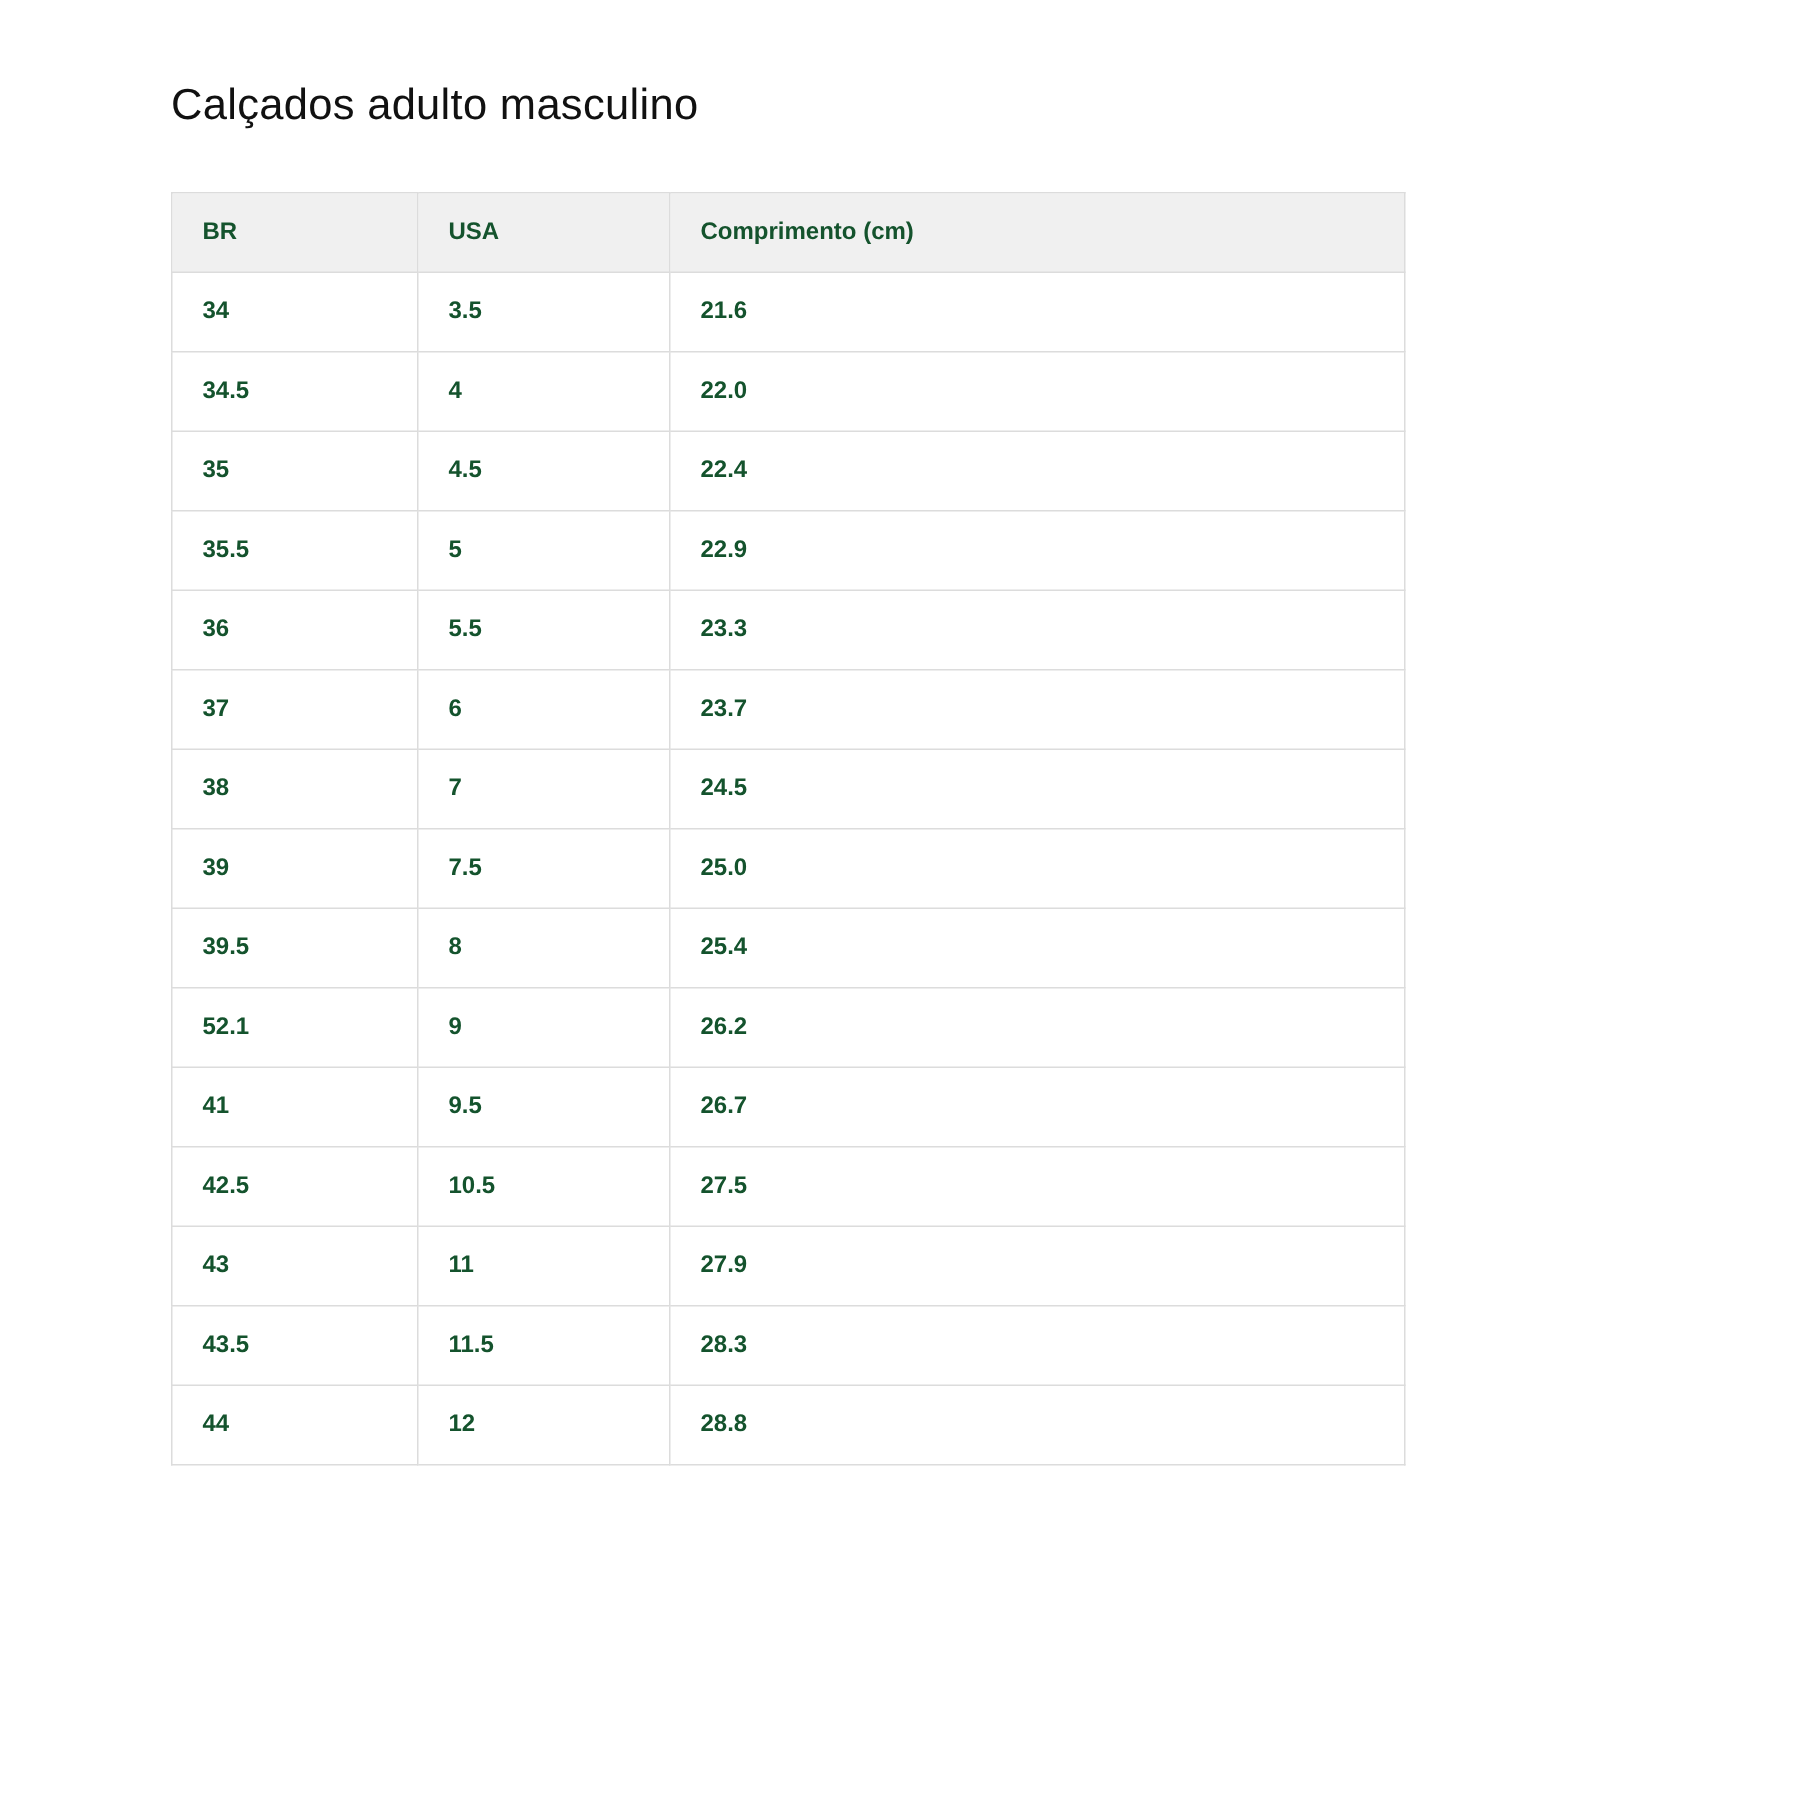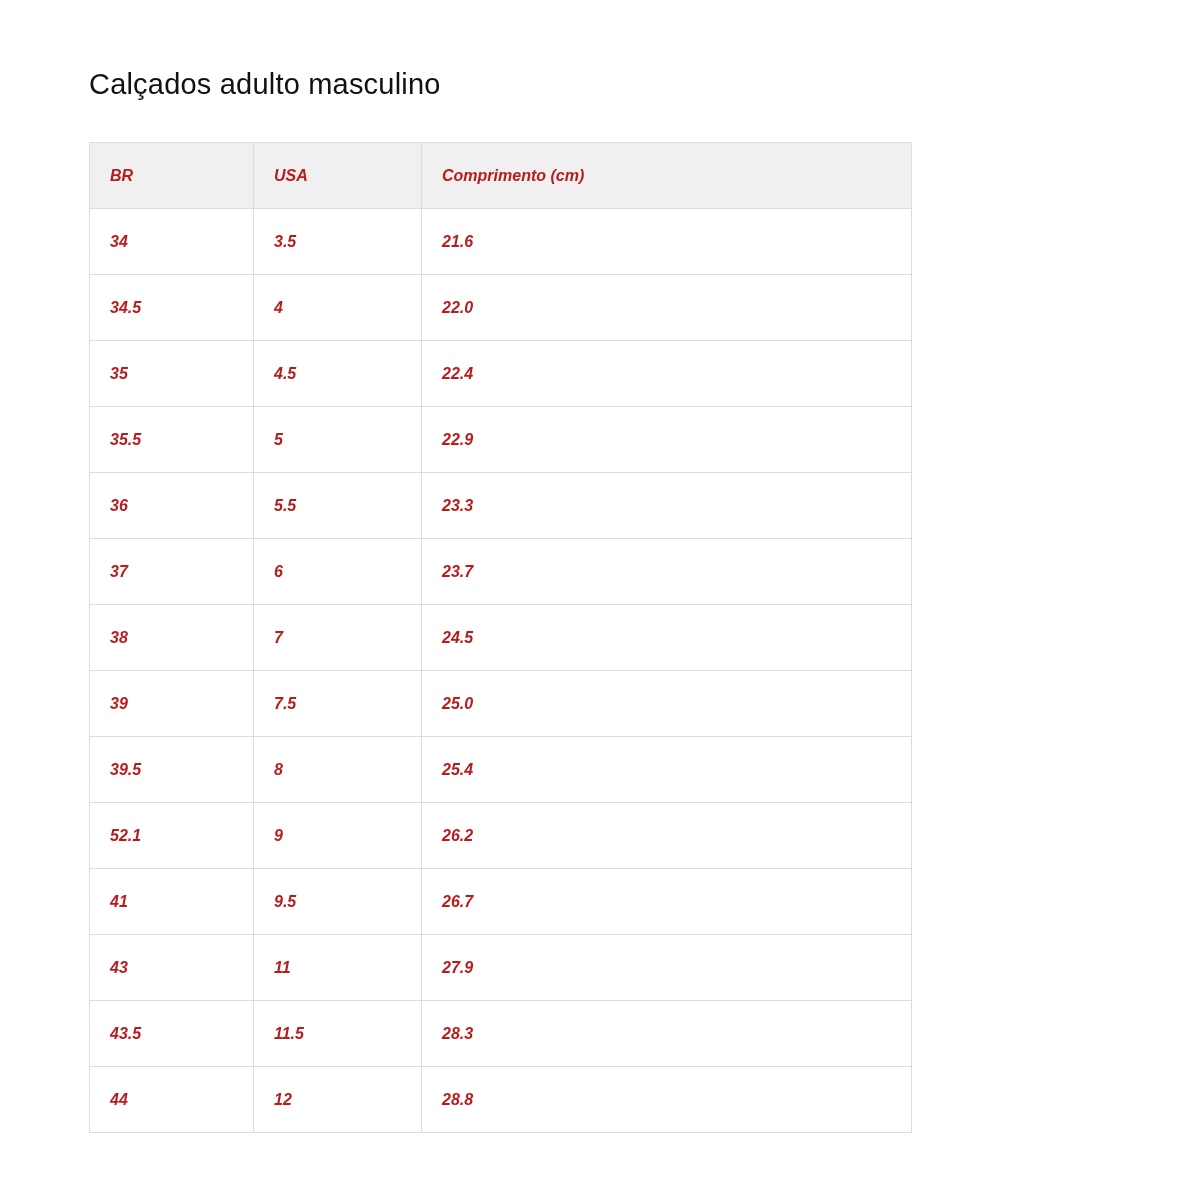--- a/index.html
+++ b/index.html
@@ -3,52 +3,50 @@
 <meta charset="utf-8">
 <style>
   * { box-sizing: border-box; margin: 0; padding: 0; }
   html, body {
     width: 1200px;
     height: 1200px;
     background: #ffffff;
     font-family: "Liberation Sans", "DejaVu Sans", sans-serif;
   }
   .page {
-    padding: 52px 0 0 89px;
-    margin-top: 14px;
+    padding: 52px 0 0 114px;
   }
   .page-title {
     font-size: 29px;
     font-weight: 400;
     color: #111111;
     line-height: 36px;
     margin-bottom: 40px;
     letter-spacing: 0.2px;
   }
   table.size-table {
     border-collapse: collapse;
     table-layout: fixed;
     width: 822px;
   }
   table.size-table col.c1 { width: 164px; }
   table.size-table col.c2 { width: 168px; }
   table.size-table col.c3 { width: 490px; }
   table.size-table th,
   table.size-table td {
     border: 1px solid #dcdcdc;
-    height: 66px;
+    height: 53px;
     padding: 0 10px 0 20px;
     text-align: left;
     vertical-align: middle;
     font-size: 16px;
     font-weight: 700;
-    color: #b91c1c;
+    color: #14532d;
     white-space: nowrap;
     overflow: hidden;
-    font-style: italic;
   }
   table.size-table thead th {
     background: #f0f0f0;
   }
   table.size-table tbody td {
     background: #ffffff;
   }
 </style>
 </head>
 <body>
@@ -119,20 +117,25 @@
           <td>52.1</td>
           <td>9</td>
           <td>26.2</td>
         </tr>
         <tr>
           <td>41</td>
           <td>9.5</td>
           <td>26.7</td>
         </tr>
         <tr>
+          <td>42.5</td>
+          <td>10.5</td>
+          <td>27.5</td>
+        </tr>
+        <tr>
           <td>43</td>
           <td>11</td>
           <td>27.9</td>
         </tr>
         <tr>
           <td>43.5</td>
           <td>11.5</td>
           <td>28.3</td>
         </tr>
         <tr>

